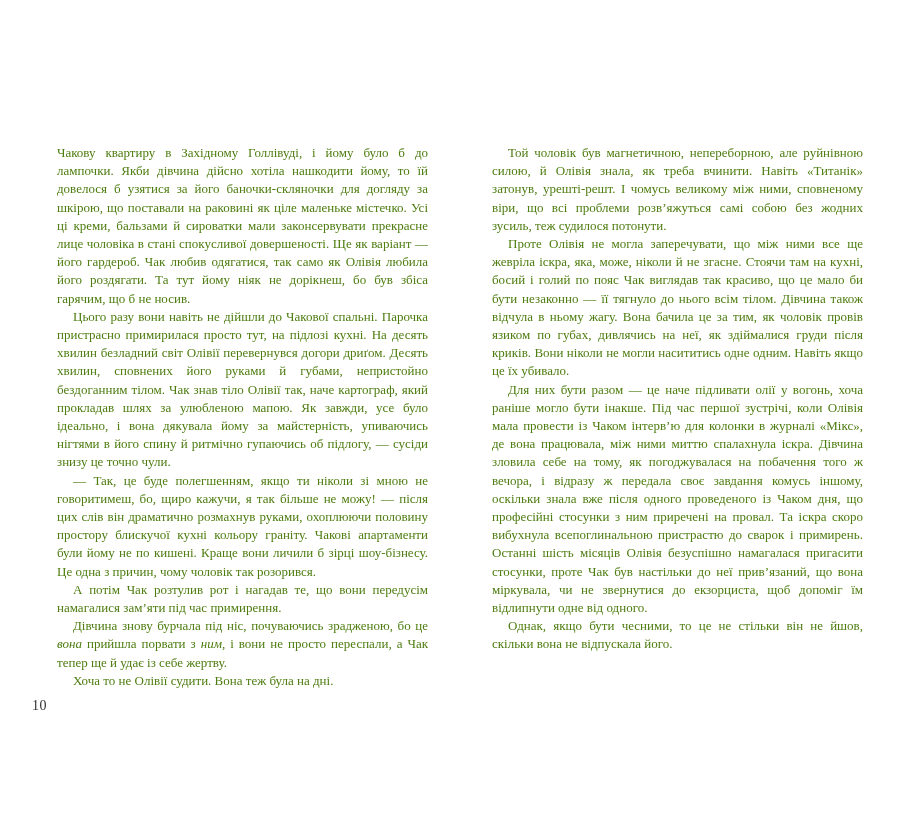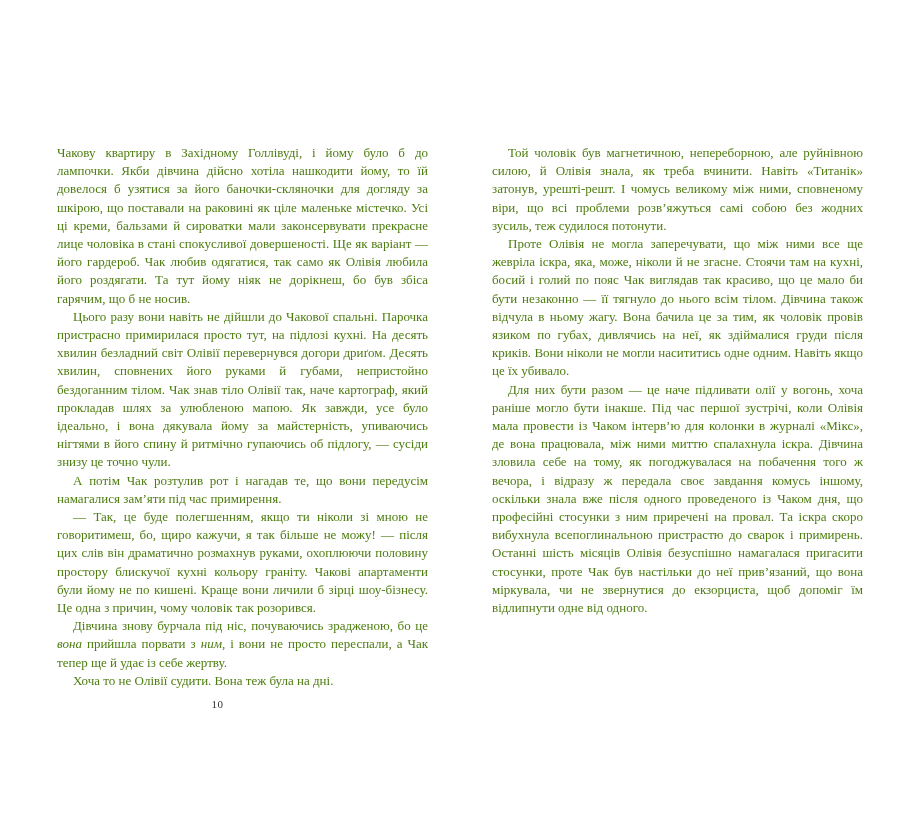--- a/index.html
+++ b/index.html
@@ -47,45 +47,45 @@
     text-indent: 16px;
   }
   .page-text em {
     font-style: italic;
   }
   .page-number {
     position: absolute;
     top: 698px;
     left: 0;
     width: 371px;
-    text-align: center;
     transform: translateX(-25px);
     color: #333333;
-    font-size: 11px;
+    font-size: 14px;
     letter-spacing: 0.5px;
   }
 </style>
 </head>
 <body>
 
 <div class="spread">
 
   <div class="page left">
     <div class="page-text">
         <p class=""><span>Чакову квартиру в Західному Голлівуді, і йому було б до лампочки. Якби дівчина дійсно хотіла нашкодити йому, то їй довелося б узятися за його баночки-скляночки для догляду за шкірою, що поставали на раковині як ціле маленьке містечко. Усі ці креми, бальзами й сироватки мали законсервувати прекрасне лице чоловіка в стані спокусливої довершеності. Ще як варіант — його гардероб. Чак любив одягатися, так само як Олівія любила його роздягати. Та тут йому ніяк не дорікнеш, бо був збіса гарячим, що б не носив.</span></p>
         <p class="indent"><span>Цього разу вони навіть не дійшли до Чакової спальні. Парочка пристрасно примирилася просто тут, на підлозі кухні. На десять хвилин безладний світ Олівії перевернувся догори дриґом. Десять хвилин, сповнених його руками й губами, непристойно бездоганним тілом. Чак знав тіло Олівії так, наче картограф, який прокладав шлях за улюбленою мапою. Як завжди, усе було ідеально, і вона дякувала йому за майстерність, упиваючись нігтями в його спину й ритмічно гупаючись об підлогу, — сусіди знизу це точно чули.</span></p>
+        <p class="indent"><span>— Так, це буде полегшенням, якщо ти ніколи зі мною не говоритимеш, бо, щиро кажучи, я так більше не можу! — після цих слів він драматично розмахнув руками, охоплюючи половину простору блискучої кухні кольору граніту. Чакові апартаменти були йому не по кишені. Краще вони личили б зірці шоу-бізнесу. Це одна з причин, чому чоловік так розорився.</span></p>
         <p class="indent"><span>А потім Чак розтулив рот і нагадав те, що вони передусім намагалися зам’яти під час примирення.</span></p>
-        <p class="indent"><span>— Так, це буде полегшенням, якщо ти ніколи зі мною не говоритимеш, бо, щиро кажучи, я так більше не можу! — після цих слів він драматично розмахнув руками, охоплюючи половину простору блискучої кухні кольору граніту. Чакові апартаменти були йому не по кишені. Краще вони личили б зірці шоу-бізнесу. Це одна з причин, чому чоловік так розорився.</span></p>
         <p class="indent"><span>Дівчина знову бурчала під ніс, почуваючись зрадженою, бо це </span><em>вона</em><span> прийшла порвати з </span><em>ним</em><span>, і вони не просто переспали, а Чак тепер ще й удає із себе жертву.</span></p>
         <p class="indent"><span>Хоча то не Олівії судити. Вона теж була на дні.</span></p>
       </div>
     <div class="page-number">10</div>
   </div>
 
   <div class="page right">
     <div class="page-text">
         <p class="indent"><span>Той чоловік був магнетичною, непереборною, але руйнівною силою, й Олівія знала, як треба вчинити. Навіть «Титанік» затонув, урешті-решт. І чомусь великому між ними, сповненому віри, що всі проблеми розв’яжуться самі собою без жодних зусиль, теж судилося потонути.</span></p>
         <p class="indent"><span>Проте Олівія не могла заперечувати, що між ними все ще жевріла іскра, яка, може, ніколи й не згасне. Стоячи там на кухні, босий і голий по пояс Чак виглядав так красиво, що це мало би бути незаконно — її тягнуло до нього всім тілом. Дівчина також відчула в ньому жагу. Вона бачила це за тим, як чоловік провів язиком по губах, дивлячись на неї, як здіймалися груди після криків. Вони ніколи не могли насититись одне одним. Навіть якщо це їх убивало.</span></p>
         <p class="indent"><span>Для них бути разом — це наче підливати олії у вогонь, хоча раніше могло бути інакше. Під час першої зустрічі, коли Олівія мала провести із Чаком інтерв’ю для колонки в журналі «Мікс», де вона працювала, між ними миттю спалахнула іскра. Дівчина зловила себе на тому, як погоджувалася на побачення того ж вечора, і відразу ж передала своє завдання комусь іншому, оскільки знала вже після одного проведеного із Чаком дня, що професійні стосунки з ним приречені на провал. Та іскра скоро вибухнула всепоглинальною пристрастю до сварок і примирень. Останні шість місяців Олівія безуспішно намагалася пригасити стосунки, проте Чак був настільки до неї прив’язаний, що вона міркувала, чи не звернутися до екзорциста, щоб допоміг їм відлипнути одне від одного.</span></p>
+        <p class="indent"><span>Однак, якщо бути чесними, то це не стільки він не йшов, скільки вона не відпускала його.</span></p>
       </div>
   </div>
 
 </div>
 
 </body></html>

